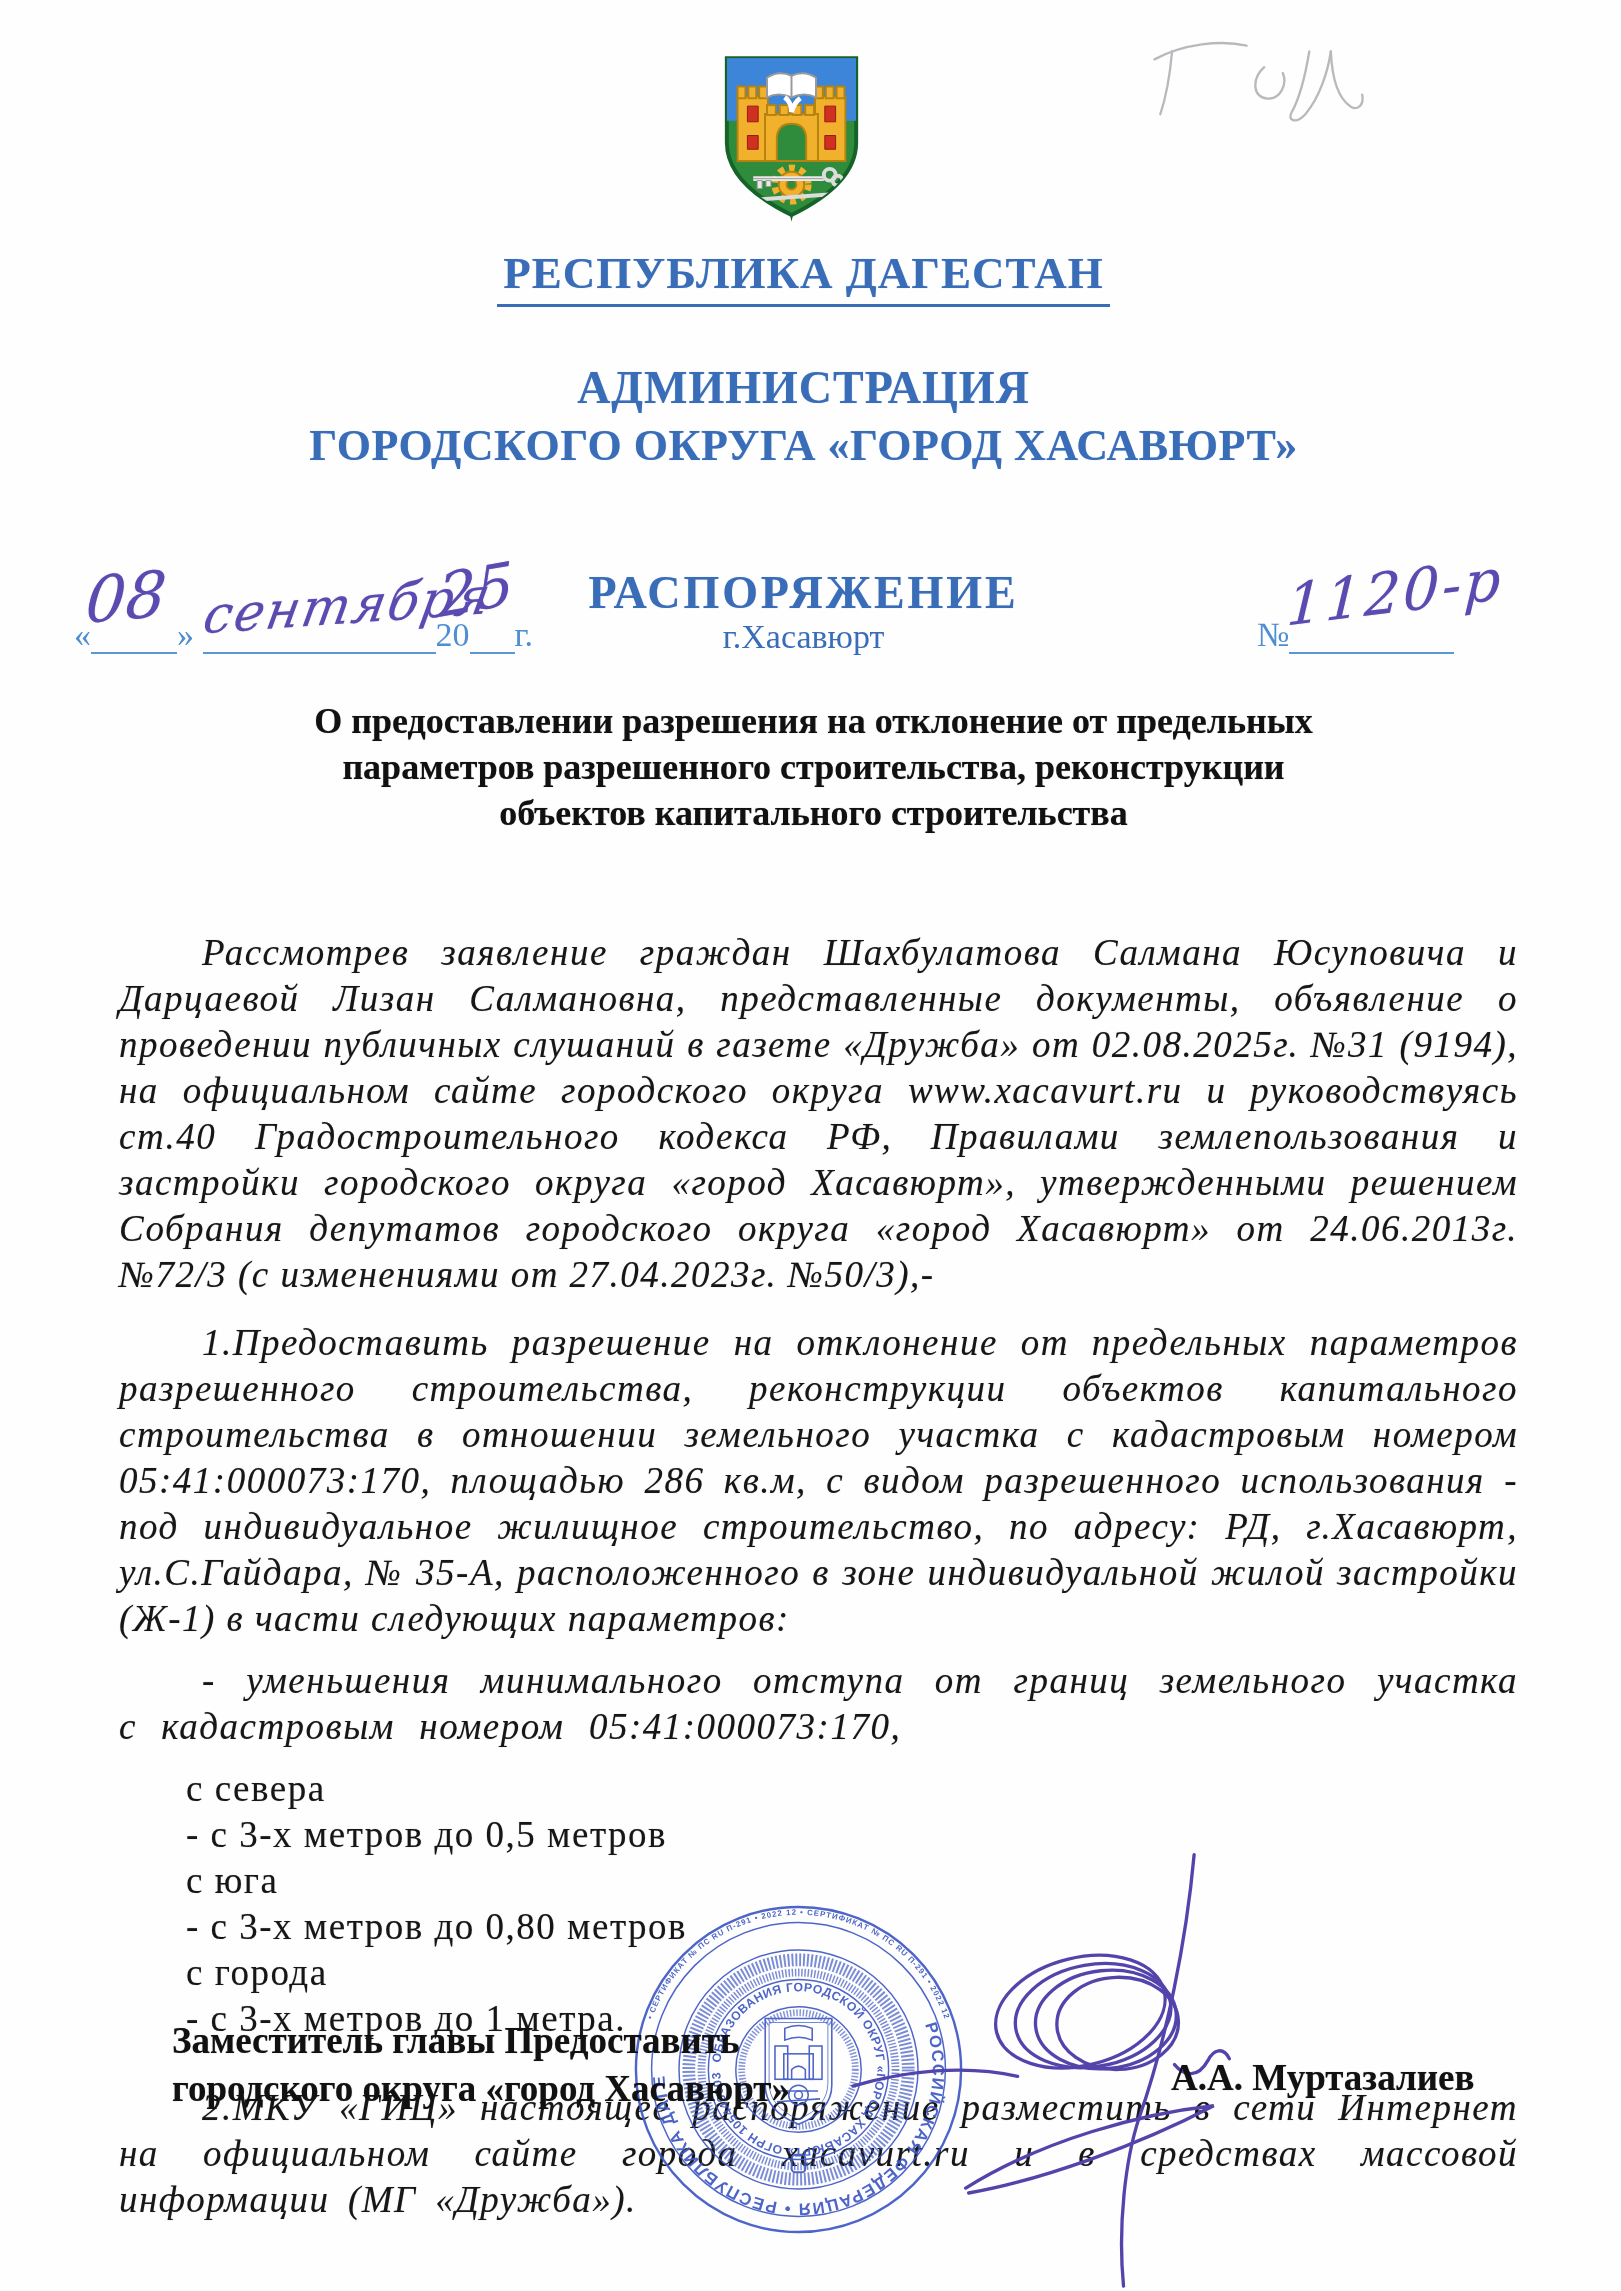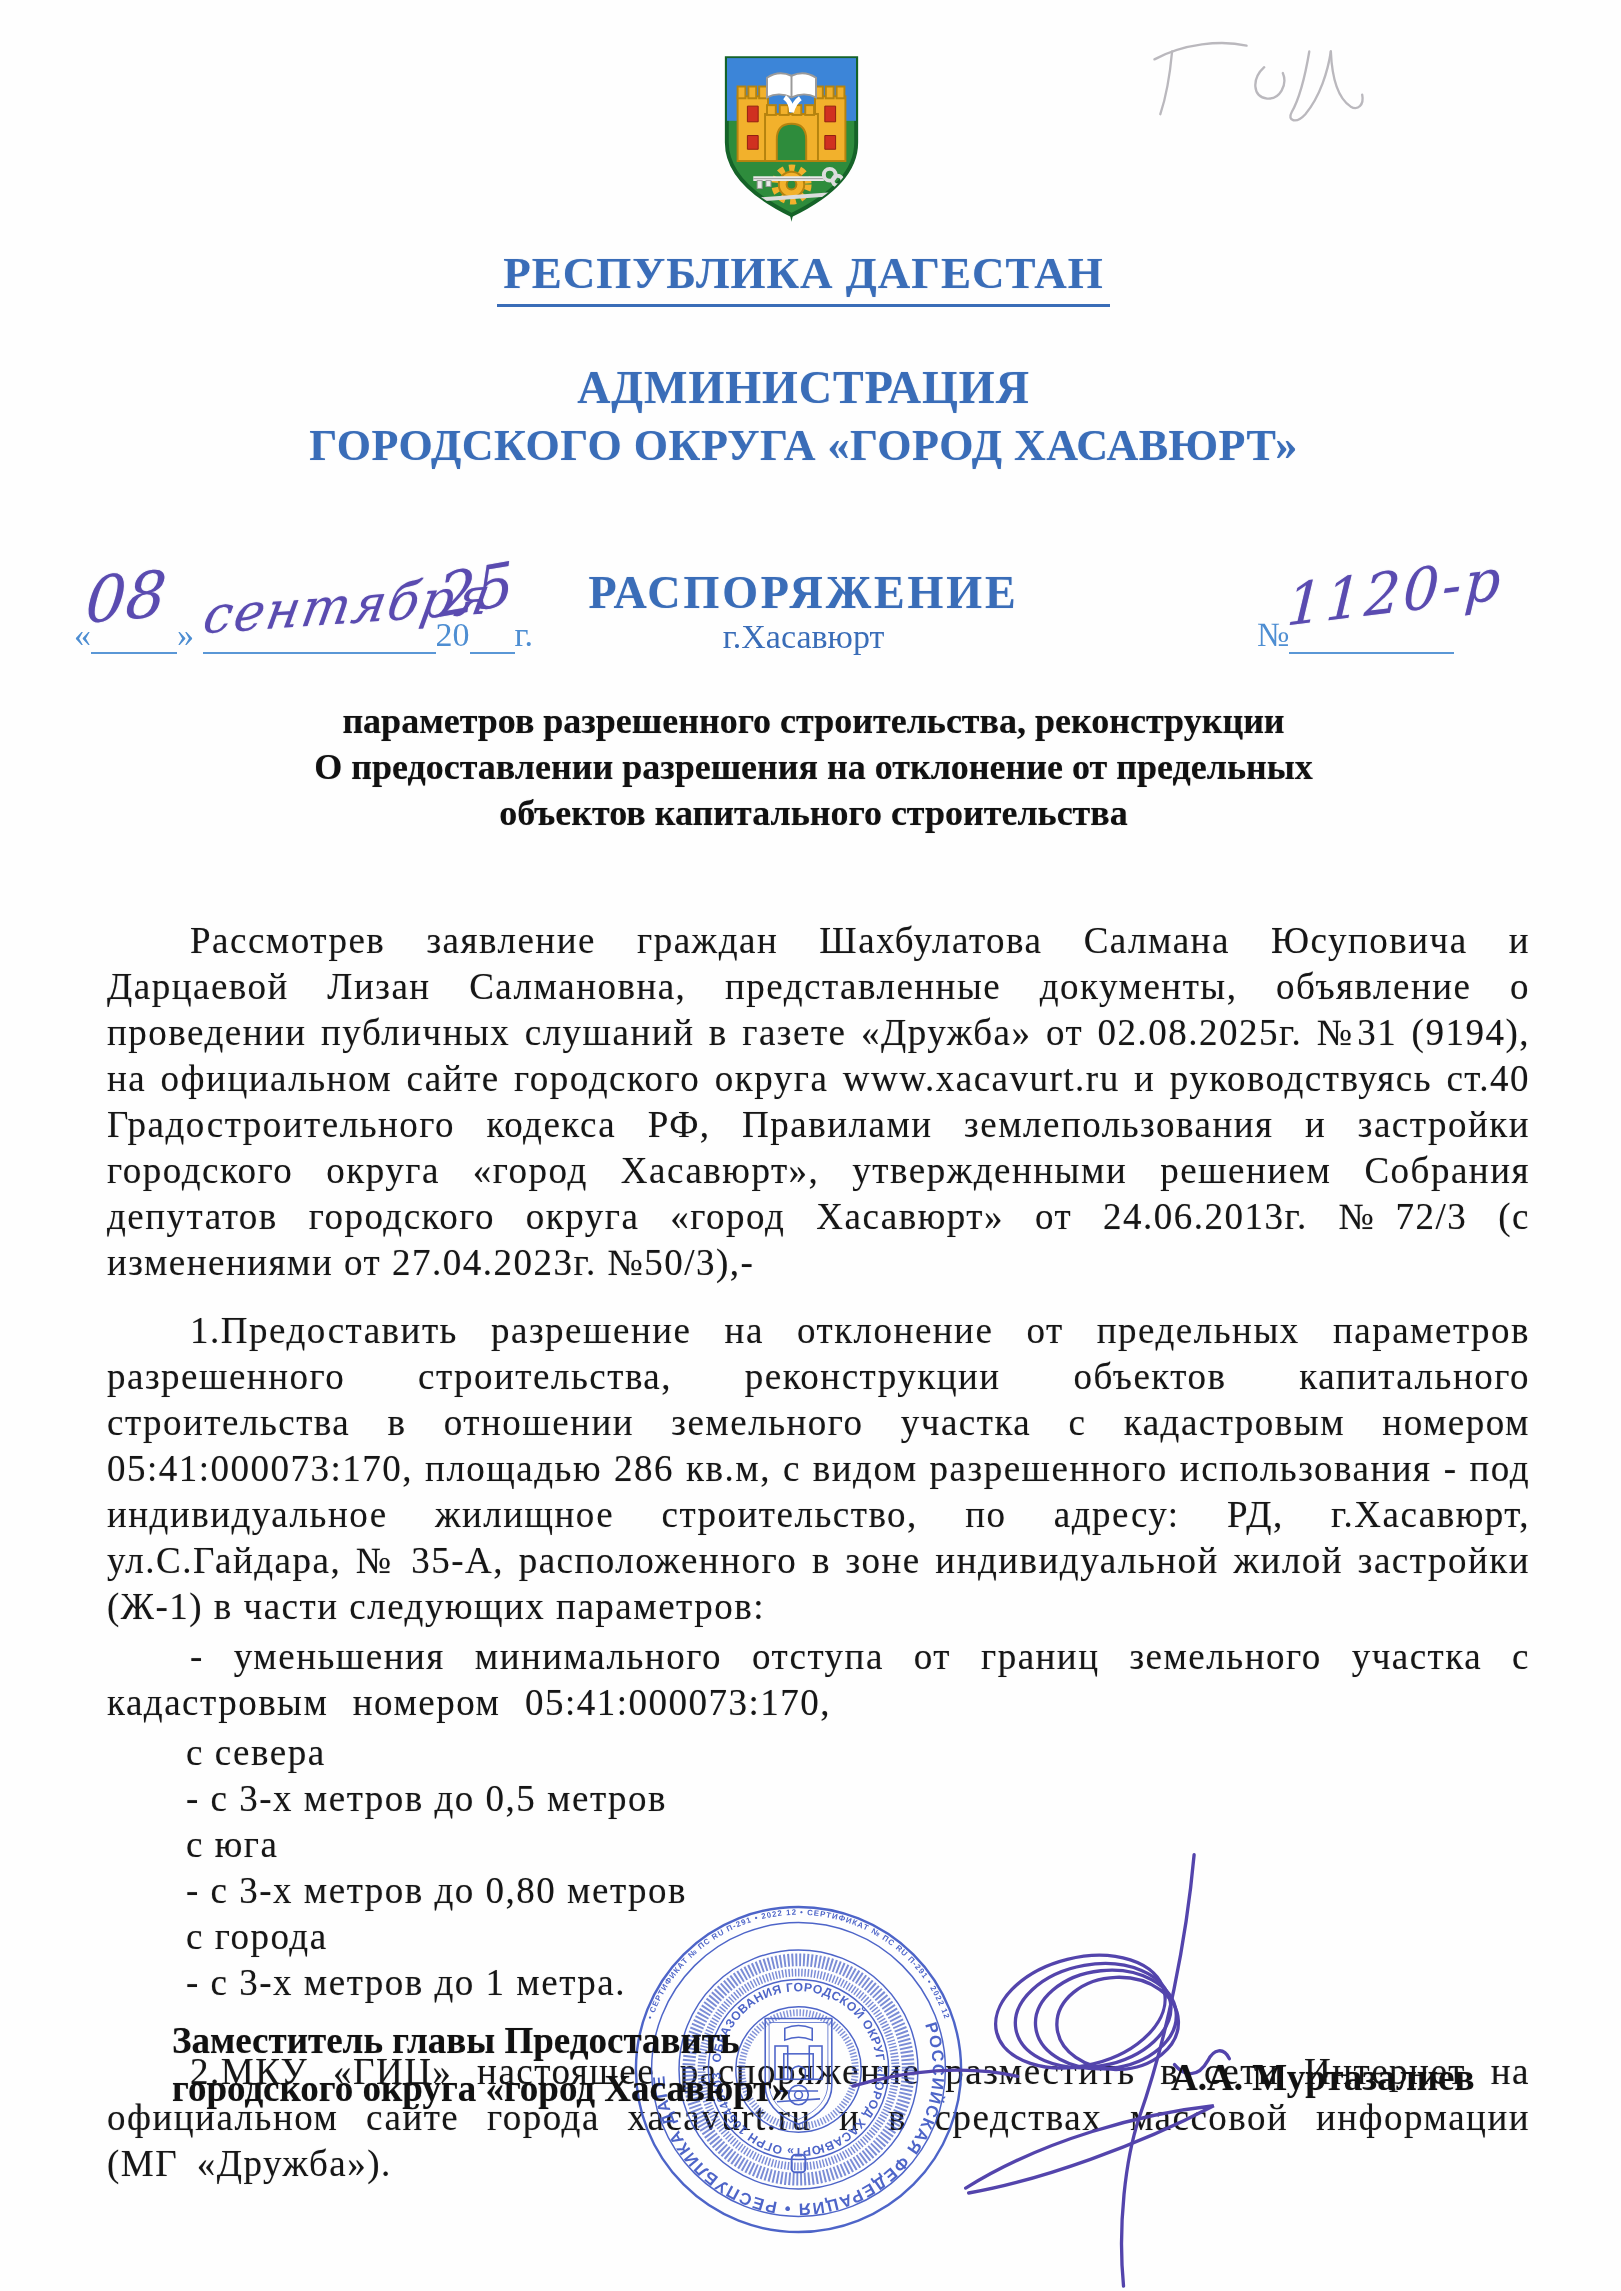--- a/index.html
+++ b/index.html
@@ -36,21 +36,21 @@
     position:absolute;top:698px;left:186px;width:1255px;text-align:center;
     font-weight:bold;font-size:36px;line-height:46px;color:#111;
     text-shadow:0 0 1px rgba(0,0,0,.4);
   }
   
   .bodytext{
     position:absolute;top:914px;left:103px;width:1431px;
     font-size:37px;line-height:46px;letter-spacing:1.5px;
     text-align:justify;color:#161616;text-shadow:0 0 1px rgba(0,0,0,.35);
   }
-  .bodytext p{margin:4px;text-indent:83px;}
+  .bodytext p{margin:16px;text-indent:83px;font-style:italic;}
   .bodytext p.p2{margin-top:21.6px;}
   .bodytext p.p2a{word-spacing:13.7px;}
   .bodytext p.p3{margin-top:43px;word-spacing:7.8px;}
   .offset-row{display:flex;padding-left:83px;flex-direction:column;}
   .offset-row .dir{width:250px;flex:none;}
   
   .sig-post{
     position:absolute;left:172px;top:2017px;font-size:37px;line-height:48px;
     font-weight:bold;color:#111;text-shadow:0 0 1px rgba(0,0,0,.4);
   }
@@ -156,22 +156,22 @@
       <span>№</span><span class="blank" style="width:165px"></span>
     </div>
   </div>
 
   <div class="hw hw-day">08</div>
   <div class="hw hw-month">сентября</div>
   <div class="hw hw-year">25</div>
   <div class="hw hw-num">1120-р</div>
 
   <div class="title">
+    <div>О предоставлении разрешения на отклонение от предельных</div>
     <div>параметров разрешенного строительства, реконструкции</div>
-    <div>О предоставлении разрешения на отклонение от предельных</div>
     <div>объектов капитального строительства</div>
   </div>
 
   <div class="bodytext">
     <p class="p1">Рассмотрев заявление граждан Шахбулатова Салмана Юсуповича и Дарцаевой Лизан Салмановна, представленные документы, объявление о проведении публичных слушаний в газете «Дружба» от 02.08.2025г. №31 (9194), на официальном сайте городского округа www.xacavurt.ru и руководствуясь ст.40 Градостроительного кодекса РФ, Правилами землепользования и застройки городского округа «город Хасавюрт», утвержденными решением Собрания депутатов городского округа «город Хасавюрт» от 24.06.2013г. №72/3 (с изменениями от 27.04.2023г. №50/3),-</p>
     <p class="p2">1.Предоставить разрешение на отклонение от предельных параметров разрешенного строительства, реконструкции объектов капитального строительства в отношении земельного участка с кадастровым номером 05:41:000073:170, площадью 286 кв.м, с видом разрешенного использования - под индивидуальное жилищное строительство, по адресу: РД, г.Хасавюрт, ул.С.Гайдара, № 35-А, расположенного в зоне индивидуальной жилой застройки (Ж-1) в части следующих параметров:</p>
     <p class="p2a">- уменьшения минимального отступа от границ земельного участка с кадастровым номером 05:41:000073:170,</p>
     <div class="offset-row">
       <span class="dir">с севера</span>
       <span class="chg">- с 3-х метров до 0,5 метров</span>

